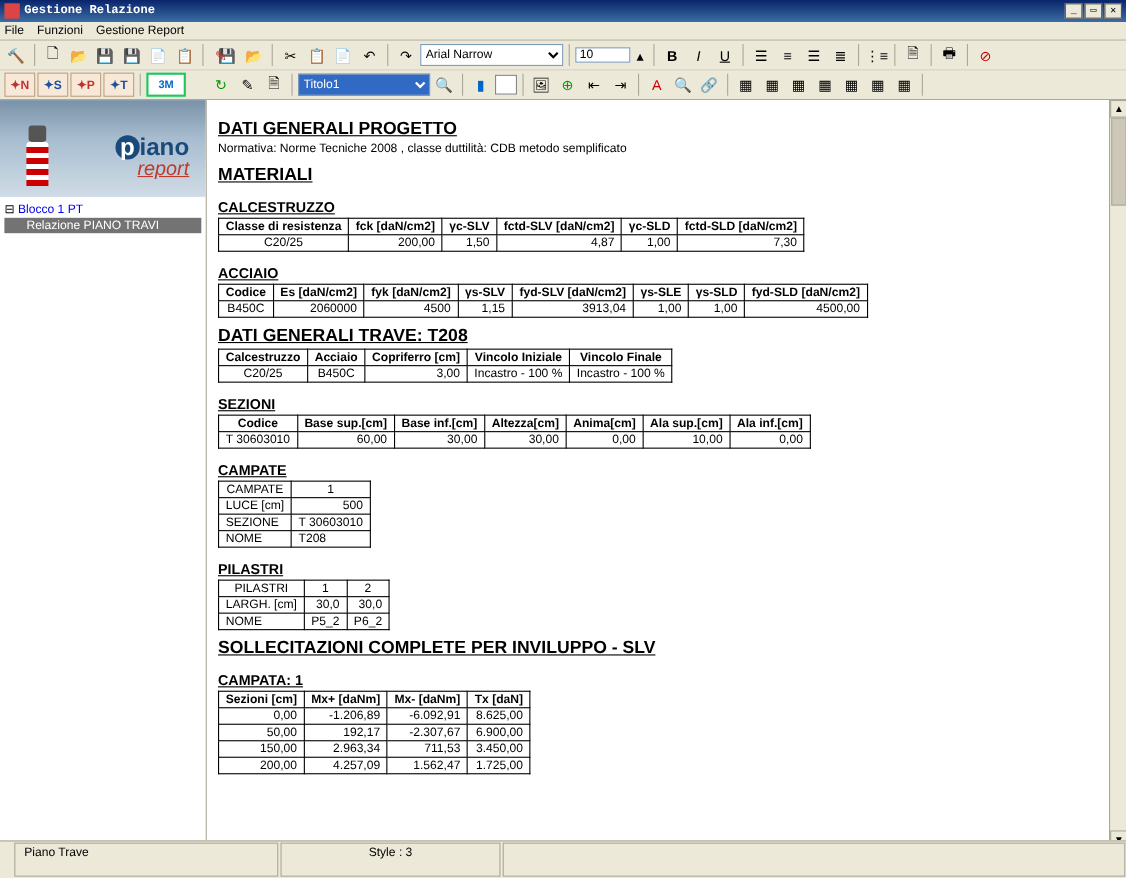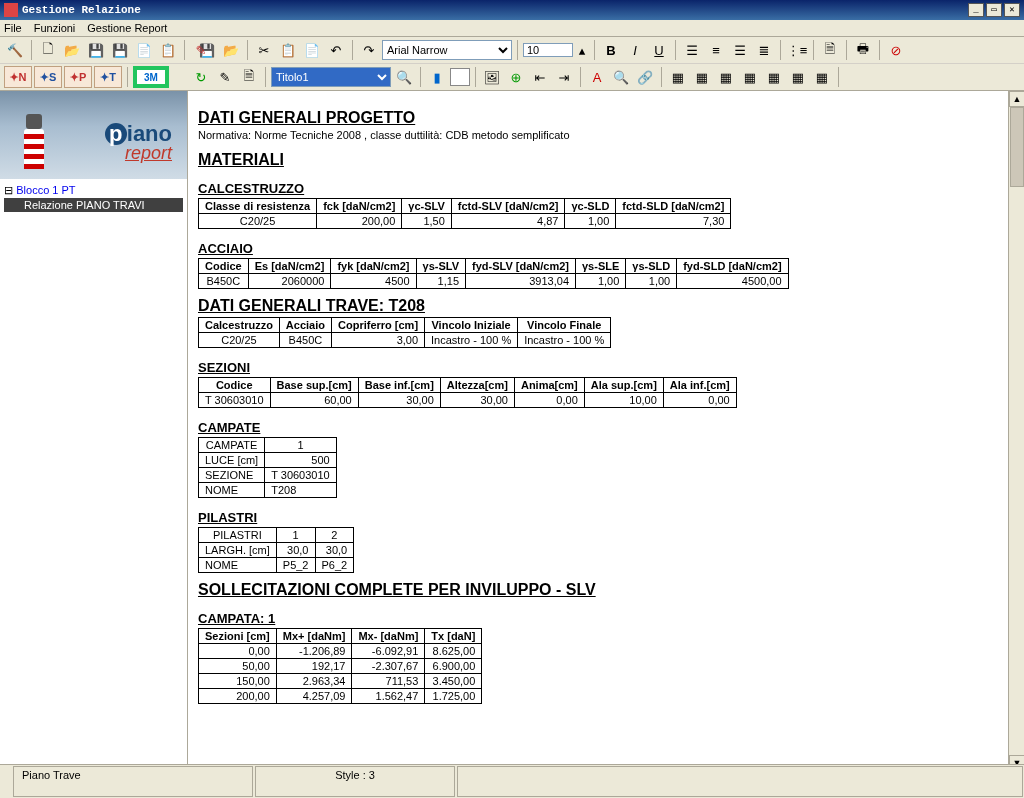--- a/index.html
+++ b/index.html
@@ -30,21 +30,21 @@
 .lighthouse::after { content: ""; position: absolute; top: 5px; left: 6px; width: 16px; height: 15px; background: #555; border-radius: 3px; }
 .logo-text { position: absolute; right: 15px; bottom: 15px; text-align: right; }
 .logo-piano { font-size: 22px; font-weight: bold; color: #1a4a7a; font-family: Liberation Sans, sans-serif; }
 .logo-piano .p-circle { display: inline-block; width: 22px; height: 22px; border-radius: 50%; background: #1a4a7a; color: #fff; text-align: center; line-height: 22px; }
 .logo-report { font-size: 18px; color: #c0392b; font-style: italic; font-family: Arial; margin-top: -4px; text-decoration: underline; }
 
 .tree { flex: 1; padding: 4px; font-size: 11px; overflow: auto; }
 .tree-item { padding: 1px 0; cursor: pointer; }
 .tree-item.root::before { content: "⊟ "; color: #000; }
 .tree-item.child { padding-left: 20px; }
-.tree-item.selected { background: #404040; color: #fff; }
+.tree-item.selected { background: #737373; color: #fff; }
 .tree-link { color: #0000ee; }
 .tree-item.selected .tree-link { color: #fff; }
 
 .content { flex: 1; background: #fff; overflow: auto; padding: 10px 10px 10px 10px; font-family: "Arial Narrow", Arial, sans-serif; position: relative; }
 .content h2 { font-size: 16px; font-weight: bold; text-decoration: underline; margin: 8px 0 2px 0; font-family: "Arial Narrow", Arial; }
 .content h3 { font-size: 13px; font-weight: bold; text-decoration: underline; margin: 12px 0 2px 0; }
 .content .sub { font-size: 11px; margin-bottom: 10px; }
 
 table.dt { border-collapse: collapse; font-size: 11px; margin-bottom: 6px; }
 table.dt th, table.dt td { border: 1px solid #000; padding: 1px 6px; text-align: center; white-space: nowrap; }
@@ -59,21 +59,21 @@
 
 .scrollbar-v { position: absolute; right: 0; top: 0; bottom: 0; width: 16px; background: #ece9d8; border-left: 1px solid #aca899; }
 .scroll-btn { width: 16px; height: 16px; background: #ece9d8; border: 1px solid #aca899; text-align: center; font-size: 9px; line-height: 14px; cursor: pointer; }
 .scroll-thumb { position: absolute; top: 16px; width: 14px; left: 1px; height: 80px; background: #cdc7b8; border: 1px solid #aca899; }
 
 
 .toolbar-row.row2 { padding-left: 190px; border-top: 1px solid #d4d0c8; }
 .left-tools { position: absolute; left: 4px; display: flex; gap: 2px; align-items: center; }
 .special-btn { width: 28px; height: 22px; display: inline-flex; align-items: center; justify-content: center; background: #f8e8d8; border: 1px solid #c0a080; font-weight: bold; font-size: 11px; color: #c03030; cursor: pointer; }
 .special-btn.blue { color: #2050a0; }
-.btn-3m { width: 36px; background: #fff; border: 4px solid #22c55e; color: #0066cc; font-weight: bold; font-size: 10px; }
+.btn-3m { width: 36px; background: #fff; border: 2px solid #22c55e; color: #0066cc; font-weight: bold; font-size: 10px; }
 </style>
 </head>
 <body>
 
 <div class="titlebar">
   <div class="icon"></div>
   <div class="title">Gestione Relazione</div>
   <div class="win-btns">
     <div class="win-btn">_</div>
     <div class="win-btn">▭</div>

